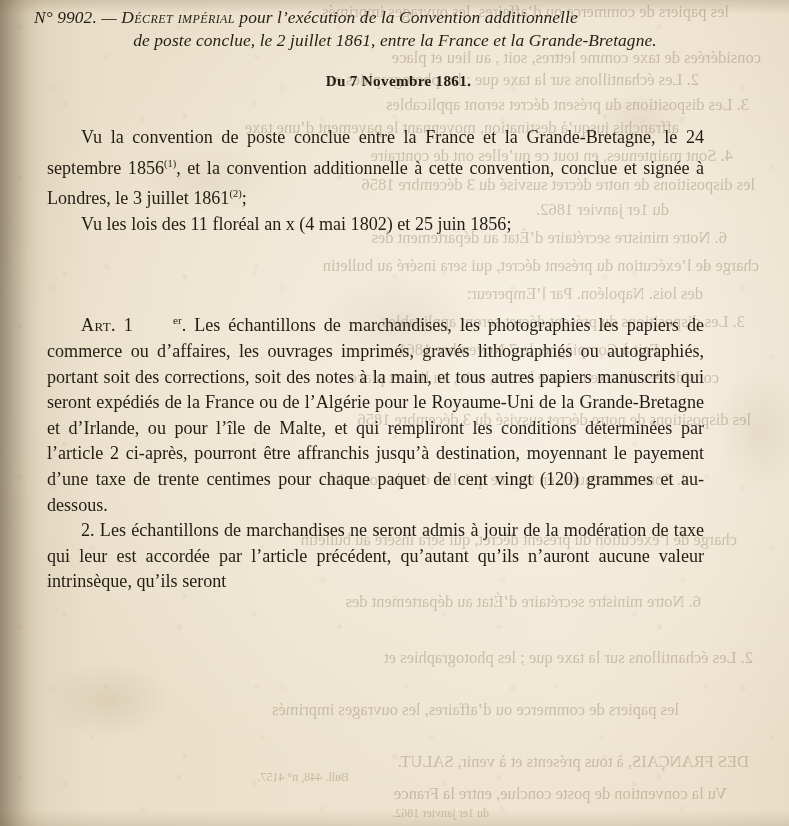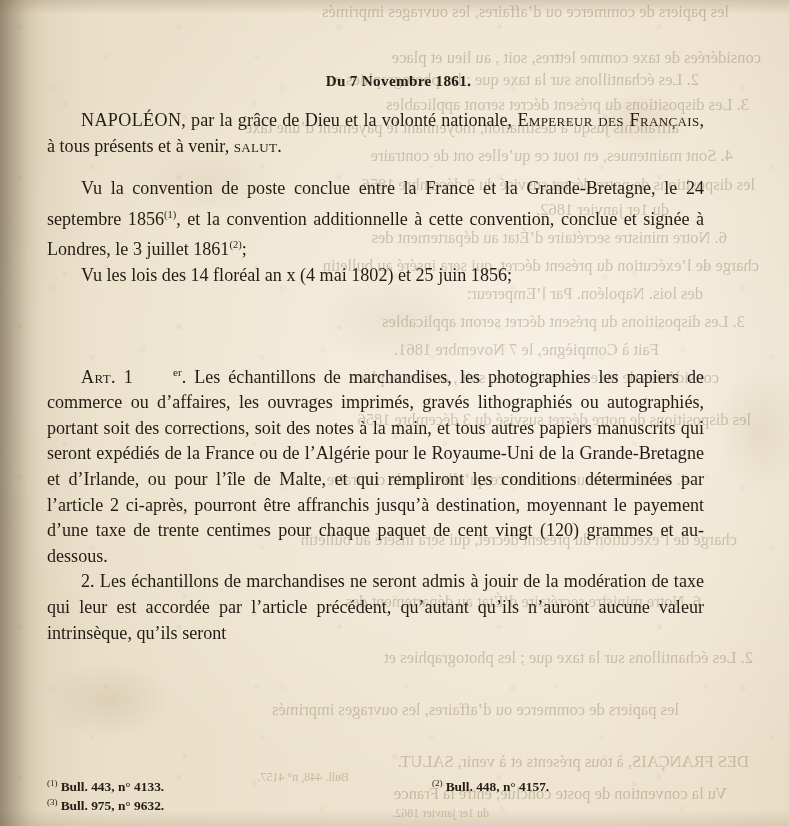--- a/index.html
+++ b/index.html
@@ -222,58 +222,52 @@
     <div class="bl" style="top:752px; left:40px;">DES FRANÇAIS, à tous présents et à venir, SALUT.</div>
     <div class="bl" style="top:784px; left:62px;">Vu la convention de poste conclue, entre la France</div>
     <div class="bl sm" style="top:770px; left:440px;">Bull. 448, n° 4157.</div>
     <div class="bl sm" style="top:806px; left:300px;">du 1er janvier 1862.</div>
   </div>
 
   <div id="foxing"></div>
 
   <div id="content">
 
+    <div class="title-block">
+      <div class="title-line1"><span>N° 9902.</span> <span>—</span> <span class="smallcaps">Décret impérial</span> <span>pour l’exécution de la Convention additionnelle</span></div>
+      <div class="title-line2">de poste conclue, le 2 juillet 1861, entre la France et la Grande-Bretagne.</div>
+    </div>
 
     <div class="date-line">Du 7 Novembre 1861.</div>
 
     <div class="body">
 
-      <p class="p"><span class="sc" style="font-variant:normal;">NAPOLÉON</span><span>, par la grâce de Dieu et la volonté nationale, </span><span class="sc">Empereur des Français</span><span>, à tous présents et à venir, </span><span class="sc">salut</span><span>.</span></p>
 
       <div class="gap-md"></div>
 
       <p class="p"><span>Vu la convention de poste conclue entre la France et la Grande-Bretagne, le 24 septembre 1856</span><sup class="ref">(1)</sup><span>, et la convention additionnelle à cette convention, conclue et signée à Londres, le 3 juillet 1861</span><sup class="ref">(2)</sup><span>;</span></p>
 
-      <p class="p">Vu les lois des 14 floréal an x (4 mai 1802) et 25 juin 1856;</p>
+      <p class="p">Vu les lois des 11 floréal an x (4 mai 1802) et 25 juin 1856;</p>
 
 
       <div class="gap-sm"></div>
 
 
       <div class="gap-lg"></div>
 
 
       <div class="gap-lg"></div>
 
       <p class="p"><span class="sc">Art.</span> <span>1</span><sup class="ord">er</sup><span>.</span><span> Les échantillons de marchandises, les photographies les papiers de commerce ou d’affaires, les ouvrages imprimés, gravés lithographiés ou autographiés, portant soit des corrections, soit des notes à la main, et tous autres papiers manuscrits qui seront expédiés de la France ou de l’Algérie pour le Royaume-Uni de la Grande-Bretagne et d’Irlande, ou pour l’île de Malte, et qui rempliront les conditions déterminées par l’article 2 ci-après, pourront être affranchis jusqu’à destination, moyennant le payement d’une taxe de trente centimes pour chaque paquet de cent vingt (120) grammes et au-dessous.</span></p>
 
 
       <p class="p">2. Les échantillons de marchandises ne seront admis à jouir de la modération de taxe qui leur est accordée par l’article précédent, qu’autant qu’ils n’auront aucune valeur intrinsèque, qu’ils seront</p>
 
     </div>
 
-    <div class="footnotes">
-      <div class="fn-row">
-        <span class="fn-left"><span class="fn-mark">(1)</span><span>Bull. 443, n° 4133.</span></span>
-        <span class="fn-right"><span class="fn-mark">(2)</span><span>Bull. 448, n° 4157.</span></span>
-      </div>
-      <div class="fn-row">
-        <span class="fn-left"><span class="fn-mark">(3)</span><span>Bull. 975, n° 9632.</span></span>
-      </div>
-    </div>
 
   </div>
 
   <div id="grain"></div>
   <div id="binding"></div>
   <div id="topedge"></div>
   <div id="botedge"></div>
 </div>
 
 </body></html>

